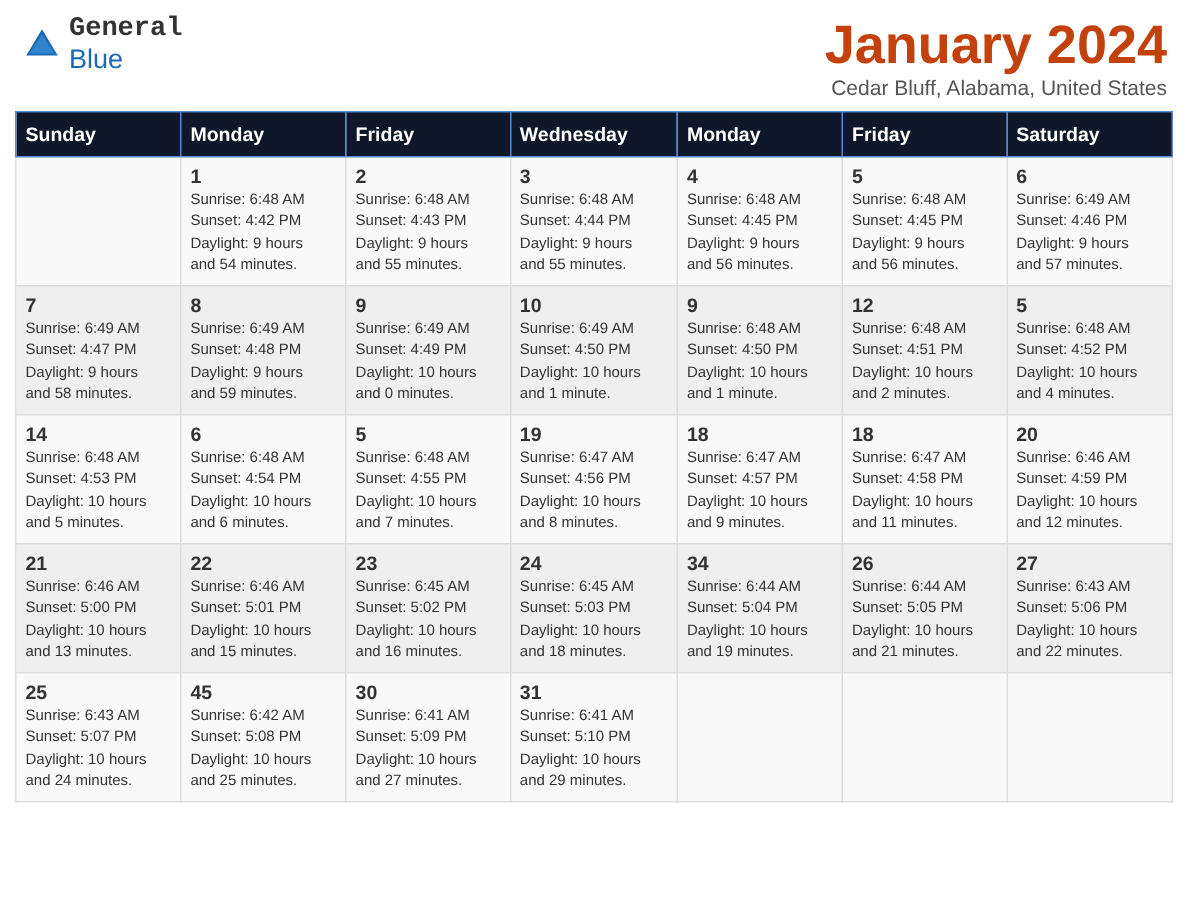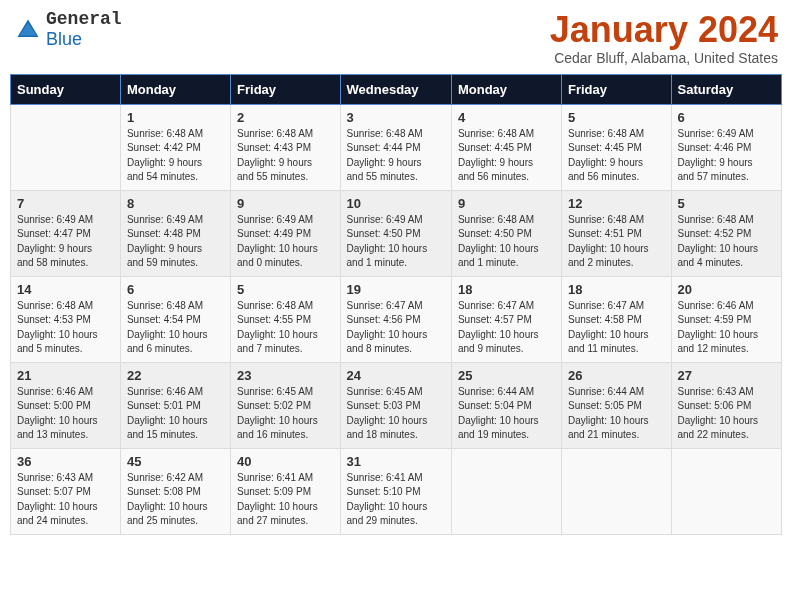--- a/index.html
+++ b/index.html
@@ -302,21 +302,21 @@
 and 16 minutes.</div>
         </td>
         <td>
           <span class="day-number">24</span>
           <div class="day-info" style="white-space: pre-line;">Sunrise: 6:45 AM
 Sunset: 5:03 PM
 Daylight: 10 hours
 and 18 minutes.</div>
         </td>
         <td>
-          <span class="day-number">25</span>
+          <span class="day-number">34</span>
           <div class="day-info" style="white-space: pre-line;">Sunrise: 6:44 AM
 Sunset: 5:04 PM
 Daylight: 10 hours
 and 19 minutes.</div>
         </td>
         <td>
           <span class="day-number">26</span>
           <div class="day-info" style="white-space: pre-line;">Sunrise: 6:44 AM
 Sunset: 5:05 PM
 Daylight: 10 hours
@@ -325,35 +325,35 @@
         <td>
           <span class="day-number">27</span>
           <div class="day-info" style="white-space: pre-line;">Sunrise: 6:43 AM
 Sunset: 5:06 PM
 Daylight: 10 hours
 and 22 minutes.</div>
         </td>
       </tr>
       <tr>
         <td>
-          <span class="day-number">36</span>
+          <span class="day-number">25</span>
           <div class="day-info" style="white-space: pre-line;">Sunrise: 6:43 AM
 Sunset: 5:07 PM
 Daylight: 10 hours
 and 24 minutes.</div>
         </td>
         <td>
           <span class="day-number">45</span>
           <div class="day-info" style="white-space: pre-line;">Sunrise: 6:42 AM
 Sunset: 5:08 PM
 Daylight: 10 hours
 and 25 minutes.</div>
         </td>
         <td>
-          <span class="day-number">40</span>
+          <span class="day-number">30</span>
           <div class="day-info" style="white-space: pre-line;">Sunrise: 6:41 AM
 Sunset: 5:09 PM
 Daylight: 10 hours
 and 27 minutes.</div>
         </td>
         <td>
           <span class="day-number">31</span>
           <div class="day-info" style="white-space: pre-line;">Sunrise: 6:41 AM
 Sunset: 5:10 PM
 Daylight: 10 hours

